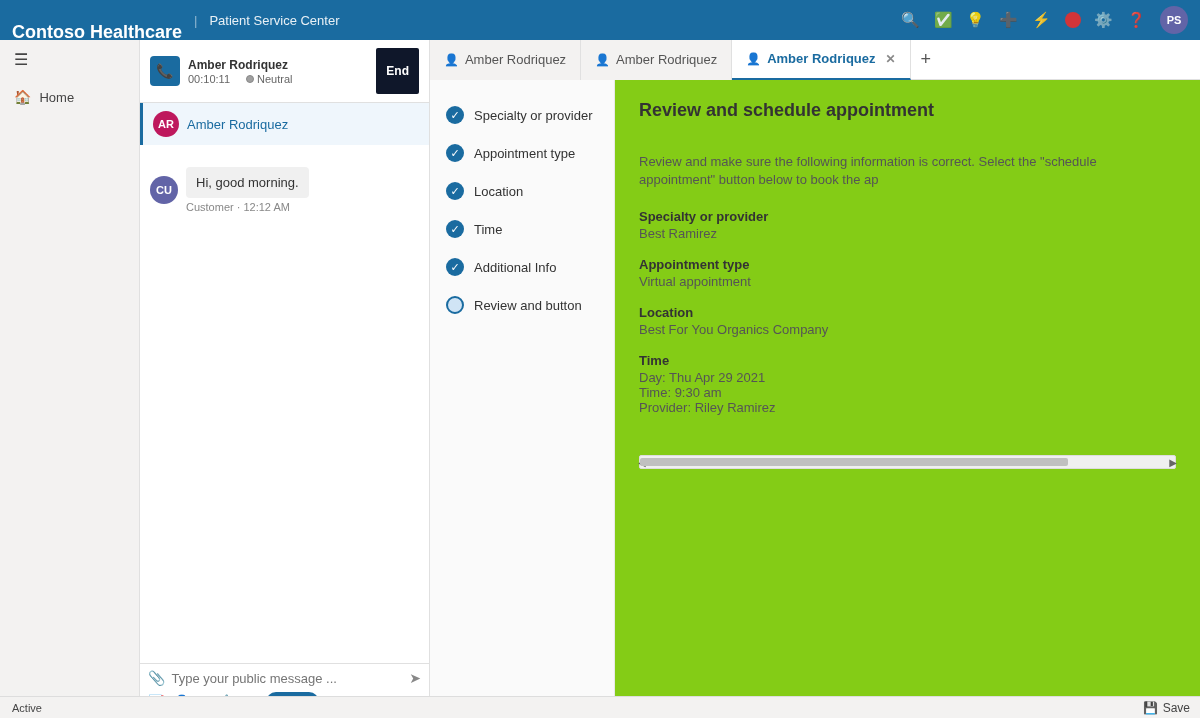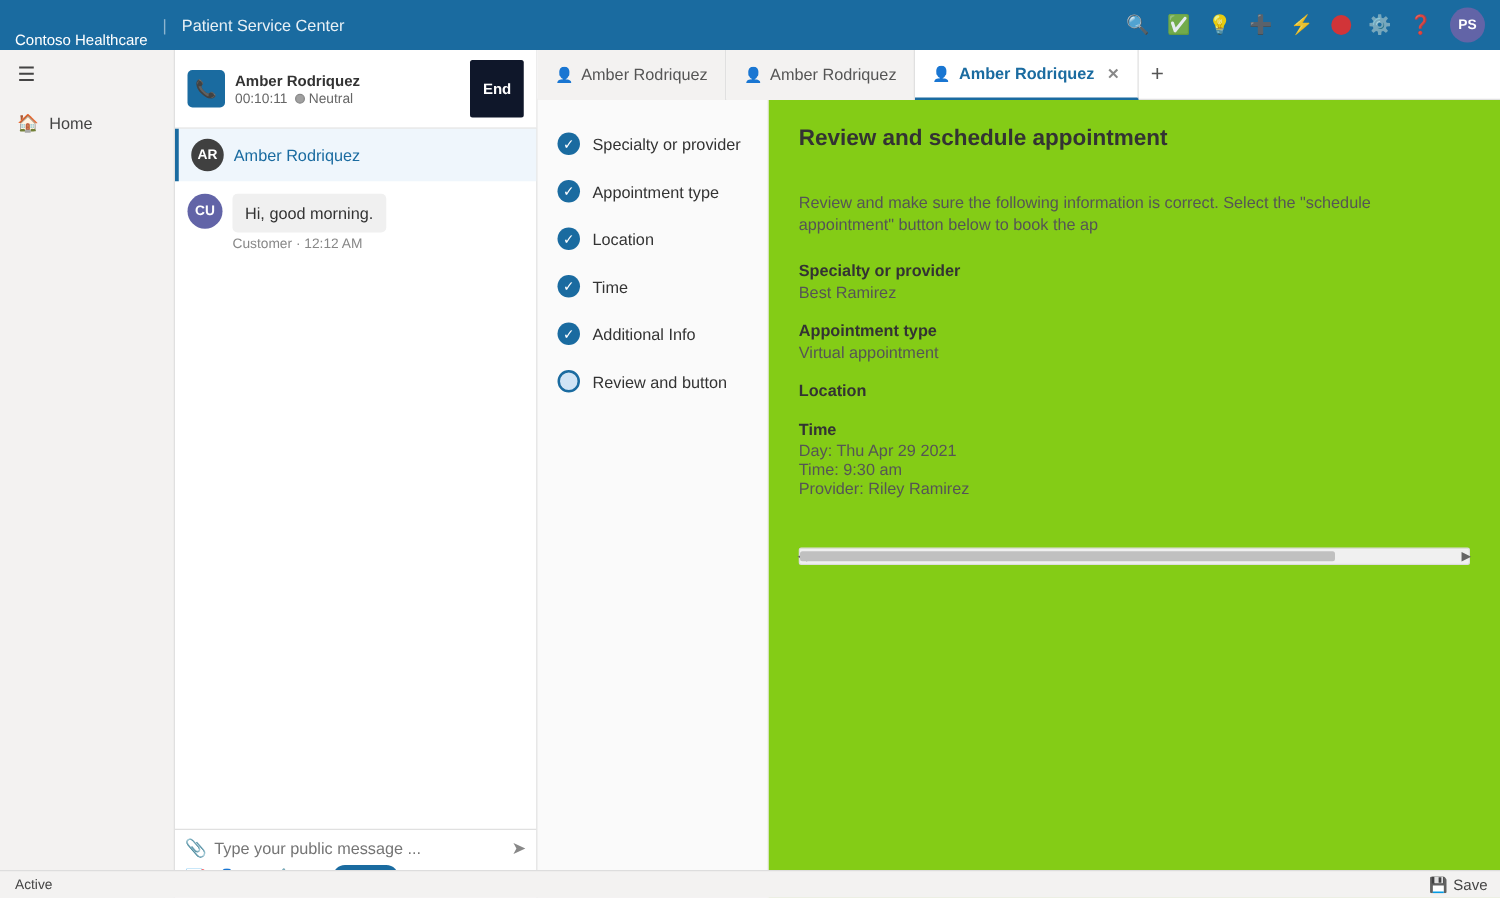--- a/index.html
+++ b/index.html
@@ -48,48 +48,48 @@
       display: flex; align-items: center; padding: 8px 10px;
       background: #fff; border-bottom: 1px solid #e0e0e0; gap: 8px;
     }
     .agent-call-avatar {
       width: 30px; height: 30px; border-radius: 4px; background: #1a6ba0;
       display: flex; align-items: center; justify-content: center;
       color: white; font-size: 14px;
     }
     .agent-call-info { flex: 1; }
     .agent-call-name { font-size: 12px; font-weight: 600; color: #333; }
-    .agent-call-meta { display: flex; align-items: flex-start; gap: 6px; font-size: 11px; color: #666; margin-top: 1px; }
+    .agent-call-meta { display: flex; align-items: flex-start; gap: 16px; font-size: 11px; color: #666; margin-top: 1px; }
     .neutral-badge {
       display: flex; align-items: center; gap: 3px; color: #666;
     }
     .neutral-circle { width: 8px; height: 8px; border-radius: 50%; background: #a0a0a0; border: 1px solid #888; }
     .end-btn {
       background: #0f172a; color: white; border: none; border-radius: 2px;
       padding: 16px 10px; font-size: 12px; cursor: pointer; font-weight: 600;
     }
 
     
     .contact-item {
       display: flex; align-items: center; gap: 8px; padding: 8px 10px;
       background: #eff6fc; border-left: 3px solid #1a6ba0; cursor: pointer;
     }
     .contact-avatar {
-      width: 26px; height: 26px; border-radius: 50%; background: #404040;
+      width: 26px; height: 26px; border-radius: 50%; background: #be185d;
       display: flex; align-items: center; justify-content: center;
       color: white; font-size: 11px; font-weight: 600;
     }
     .contact-name { font-size: 13px; color: #1a6ba0; }
 
     
     .chat-area {
       flex: 1; display: flex; flex-direction: column; padding: 0;
     }
     .chat-messages { flex: 1; padding: 10px; overflow-y: auto; }
-    .chat-bubble-wrapper { display: flex; align-items: flex-start; gap: 8px; margin-bottom: 8px; }
+    .chat-bubble-wrapper { display: flex; align-items: center; gap: 8px; margin-bottom: 8px; margin-top: 12px; }
     .chat-bubble-avatar {
       width: 28px; height: 28px; border-radius: 50%; background: #6264a7;
       display: flex; align-items: center; justify-content: center;
       color: white; font-size: 11px; font-weight: 600; flex-shrink: 0;
     }
     .chat-bubble-content { }
     .chat-bubble-text {
       background: #f0f0f0; padding: 8px 10px; border-radius: 4px;
       font-size: 13px; color: #333;
     }
@@ -199,21 +199,21 @@
       position: absolute; top: 50%; transform: translateY(-50%);
       font-size: 10px; color: #666; cursor: pointer;
     }
     .scroll-arrow-left { left: -2px; }
     .scroll-arrow-right { right: -2px; }
   </style>
 </head>
 <body>
 
 <div class="top-nav">
-  <span style="font-size:12px;font-weight:400;margin-top:24px;">Contoso Healthcare</span>
+  <span style="font-size:18px;font-weight:700;margin-top:24px;">Contoso Healthcare</span>
   <span class="top-nav-divider">|</span>
   <span style="font-size:13px;opacity:0.9;">Patient Service Center</span>
   <div class="top-nav-spacer"></div>
   <div class="top-nav-icons">
     <span class="top-nav-icon">🔍</span>
     <span class="top-nav-icon">✅</span>
     <span class="top-nav-icon">💡</span>
     <span class="top-nav-icon">➕</span>
     <span class="top-nav-icon">⚡</span>
     <div class="top-nav-red-dot"></div>
@@ -342,20 +342,21 @@
         <div class="review-field">
           <div class="review-field-label">Specialty or provider</div>
           <div class="review-field-value">Best Ramirez</div>
         </div>
         <div class="review-field">
           <div class="review-field-label">Appointment type</div>
           <div class="review-field-value">Virtual appointment</div>
         </div>
         <div class="review-field">
           <div class="review-field-label">Location</div>
+          <div class="review-field-value">Best For You Organics Company</div>
         </div>
         <div class="review-field">
           <div class="review-field-label">Time</div>
           <div class="review-field-value">
             Day: Thu Apr 29 2021<br>Time: 9:30 am<br>Provider: Riley Ramirez
           </div>
         </div>
 
         <div class="review-scrollbar-area" style="margin-top:40px;">
           <span class="scroll-arrow scroll-arrow-left">◀</span>

